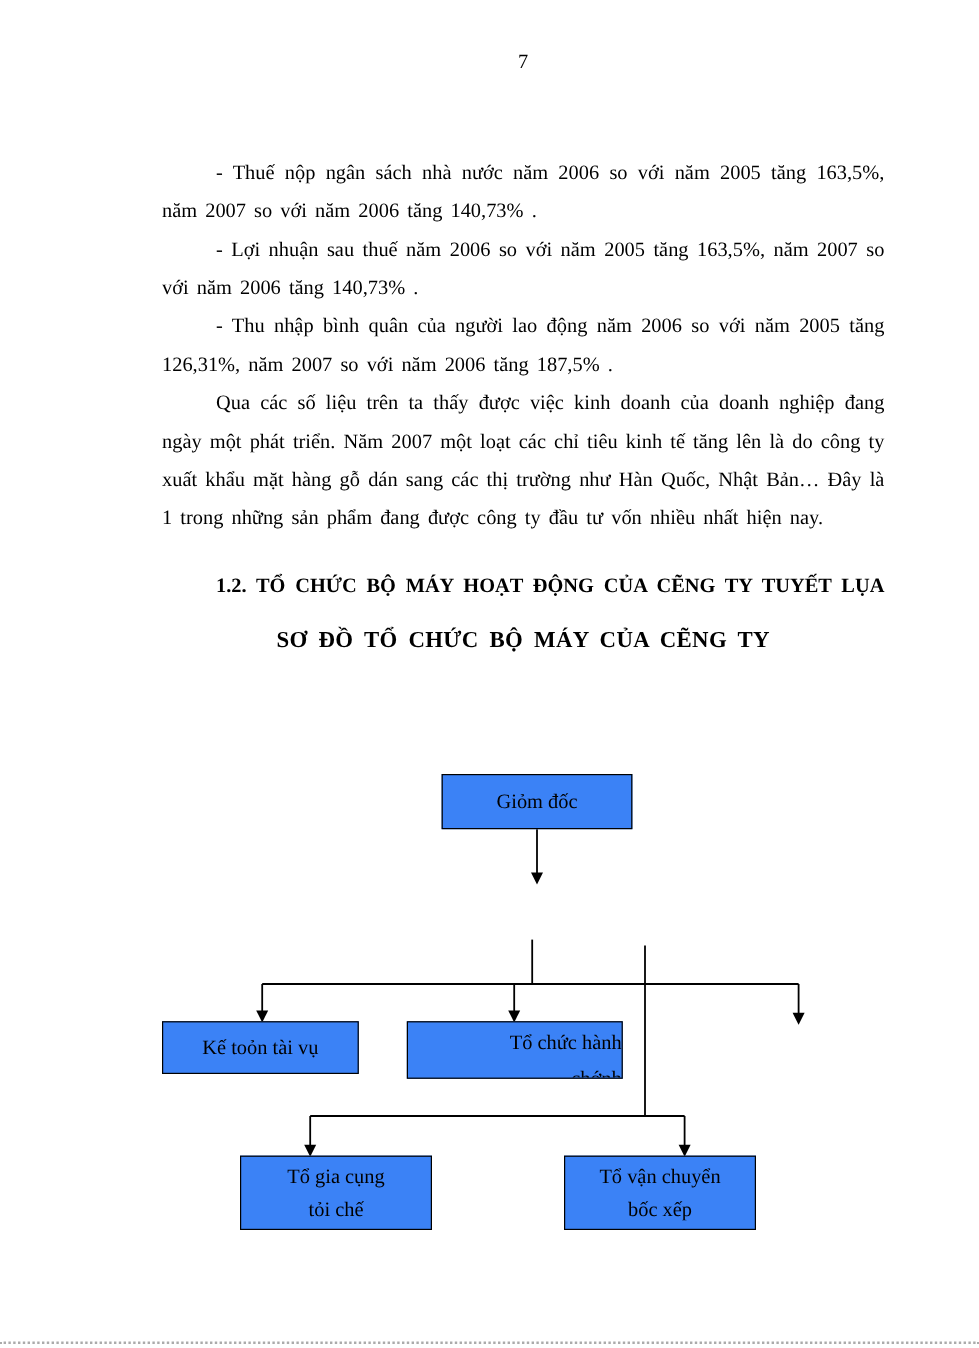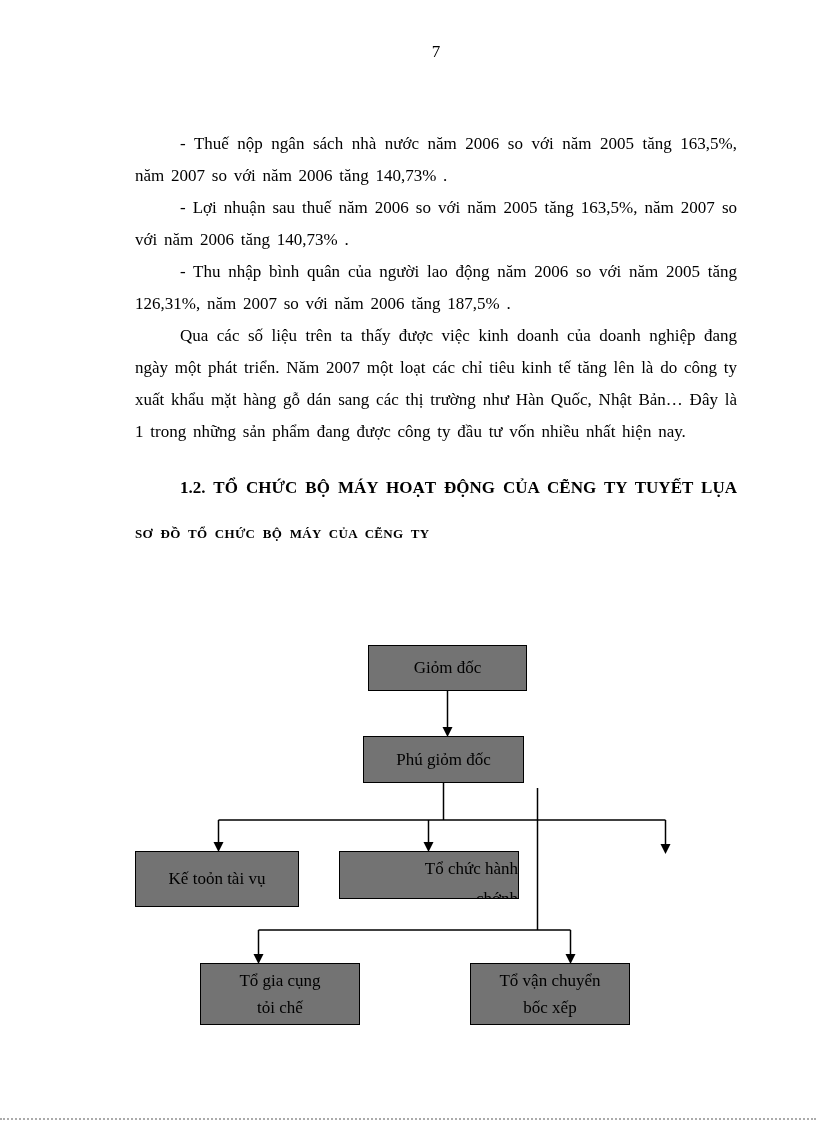--- a/index.html
+++ b/index.html
@@ -49,49 +49,49 @@
     padding-left: 45px;
     text-align: justify;
     text-align-last: justify;
   }
   .heading-line2 {
     display: block;
   }
   .diagram-title {
     margin-top: 14px;
     font-weight: bold;
-    font-size: 13px;
+    font-size: 19px;
     line-height: 32px;
-    text-align: left;
+    text-align: center;
     word-spacing: 4px;
     letter-spacing: 0.3px;
   }
   .diagram {
     position: absolute;
     left: 0;
     top: 630px;
     width: 816px;
     height: 440px;
   }
   .connectors {
     position: absolute;
     left: 0;
     top: 0;
   }
   .node {
     position: absolute;
     box-sizing: border-box;
     border: 1.5px solid #000000;
-    background: #737373;
+    background: #3b82f6;
     font-size: 17px;
     text-align: center;
   }
   .node-director   { left: 368px; top: 15px;  width: 159px; height: 46px; display: flex; align-items: center; justify-content: center; }
   .node-deputy     { left: 363px; top: 106px; width: 161px; height: 47px; display: flex; align-items: center; justify-content: center; }
-  .node-accounting { left: 135px; top: 221px; width: 164px; height: 56px; display: flex; align-items: center; justify-content: center; }
+  .node-accounting { left: 135px; top: 221px; width: 164px; height: 44px; display: flex; align-items: center; justify-content: center; }
   .node-admin      { left: 339px; top: 221px; width: 180px; height: 48px; line-height: 30px; padding-top: 2px; overflow: hidden; white-space: pre-line; text-align: right; }
   .node-planning   { left: 563px; top: 223px; width: 204px; height: 47px; line-height: 28px; padding-top: 4px; overflow: hidden; white-space: pre-line; font-size: 16px; }
   .node-processing { left: 200px; top: 333px; width: 160px; height: 62px; display: flex; align-items: center; justify-content: center; white-space: pre-line; line-height: 27px; }
   .node-transport  { left: 470px; top: 333px; width: 160px; height: 62px; display: flex; align-items: center; justify-content: center; white-space: pre-line; line-height: 27px; }
   .bottom-line {
     position: absolute;
     left: 0;
     right: 0;
     bottom: 3px;
     border-top: 2px dotted #ababab;
@@ -135,21 +135,20 @@
         <polygon points="442.5,97 452.5,97 447.5,107"></polygon>
         <polygon points="213.5,212 223.5,212 218.5,222"></polygon>
         <polygon points="423.5,212 433.5,212 428.5,222"></polygon>
         <polygon points="660.5,214 670.5,214 665.5,224"></polygon>
         <polygon points="253.5,324 263.5,324 258.5,334"></polygon>
         <polygon points="565.5,324 575.5,324 570.5,334"></polygon>
       </g>
     </svg>
 
     <div class="node node-director">Giỏm đốc</div>
-    <div class="node node-deputy">Phú giỏm đốc</div>
     <div class="node node-accounting">Kế toỏn tài vụ</div>
     <div class="node node-admin">Tổ chức hành
 chớnh</div>
     <div class="node node-processing">Tổ gia cụng
 tỏi chế</div>
     <div class="node node-transport">Tổ vận chuyển
 bốc xếp</div>
   </div>
 
   <div class="bottom-line"></div>

